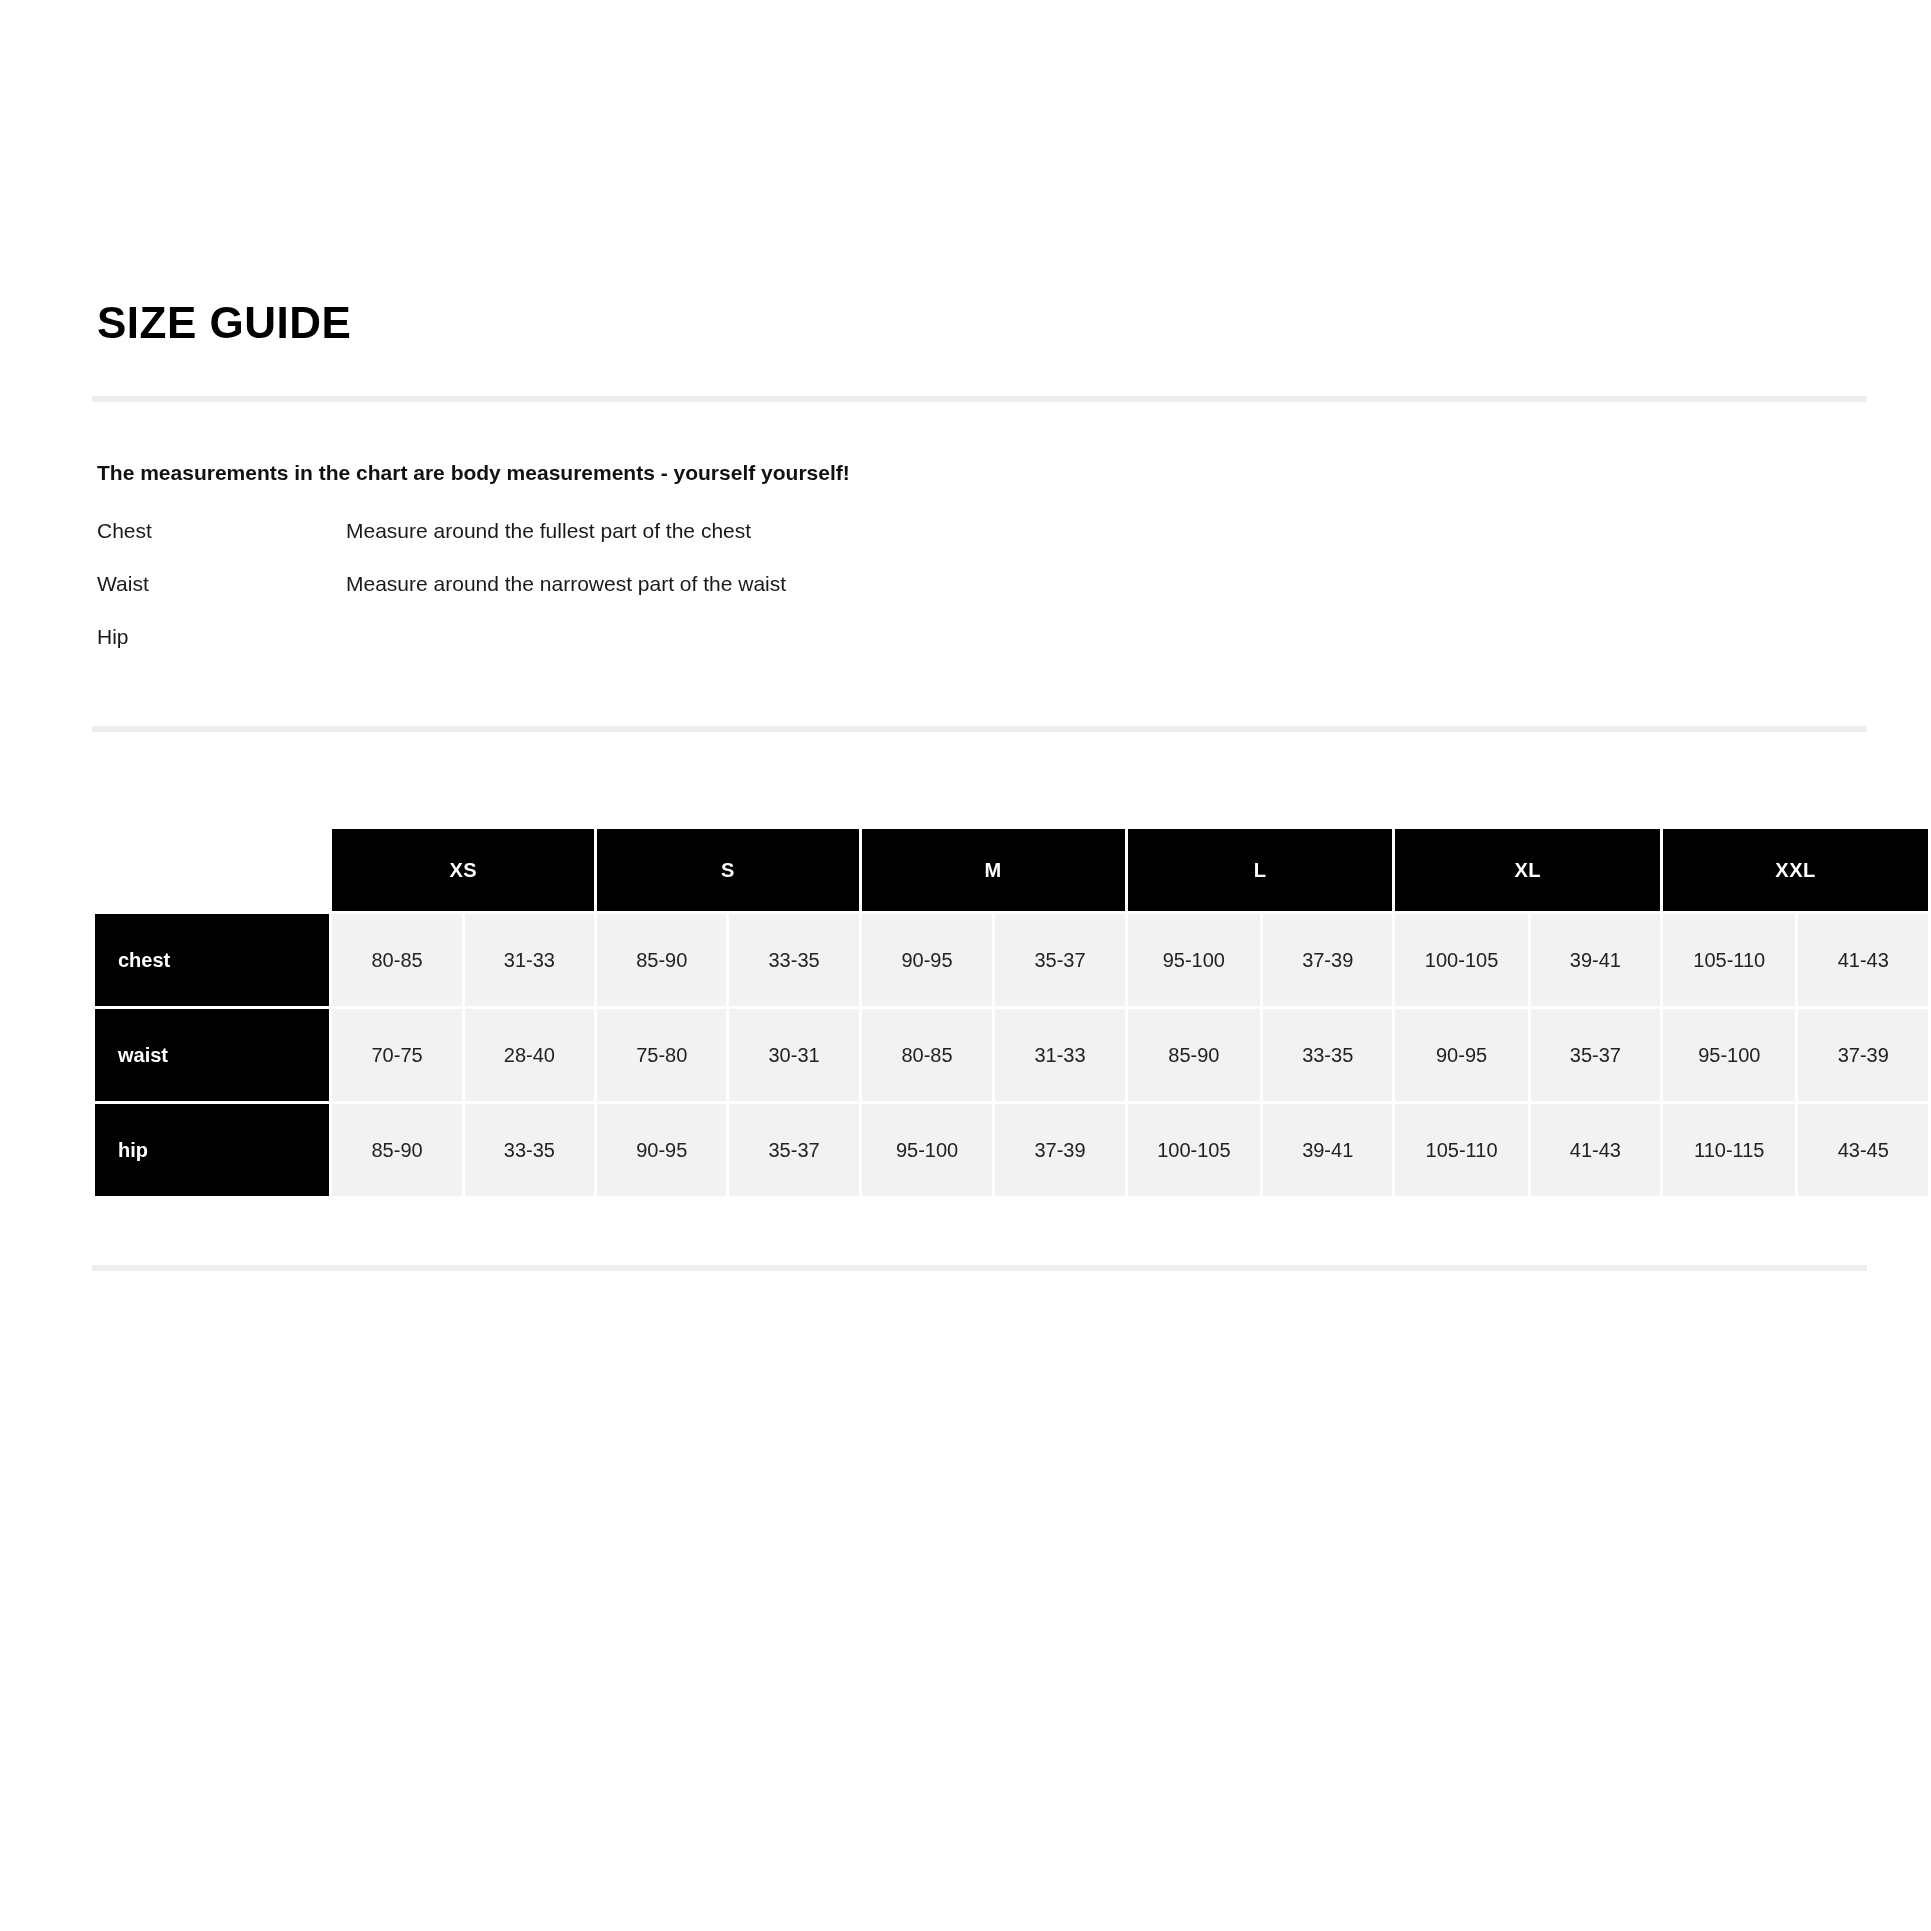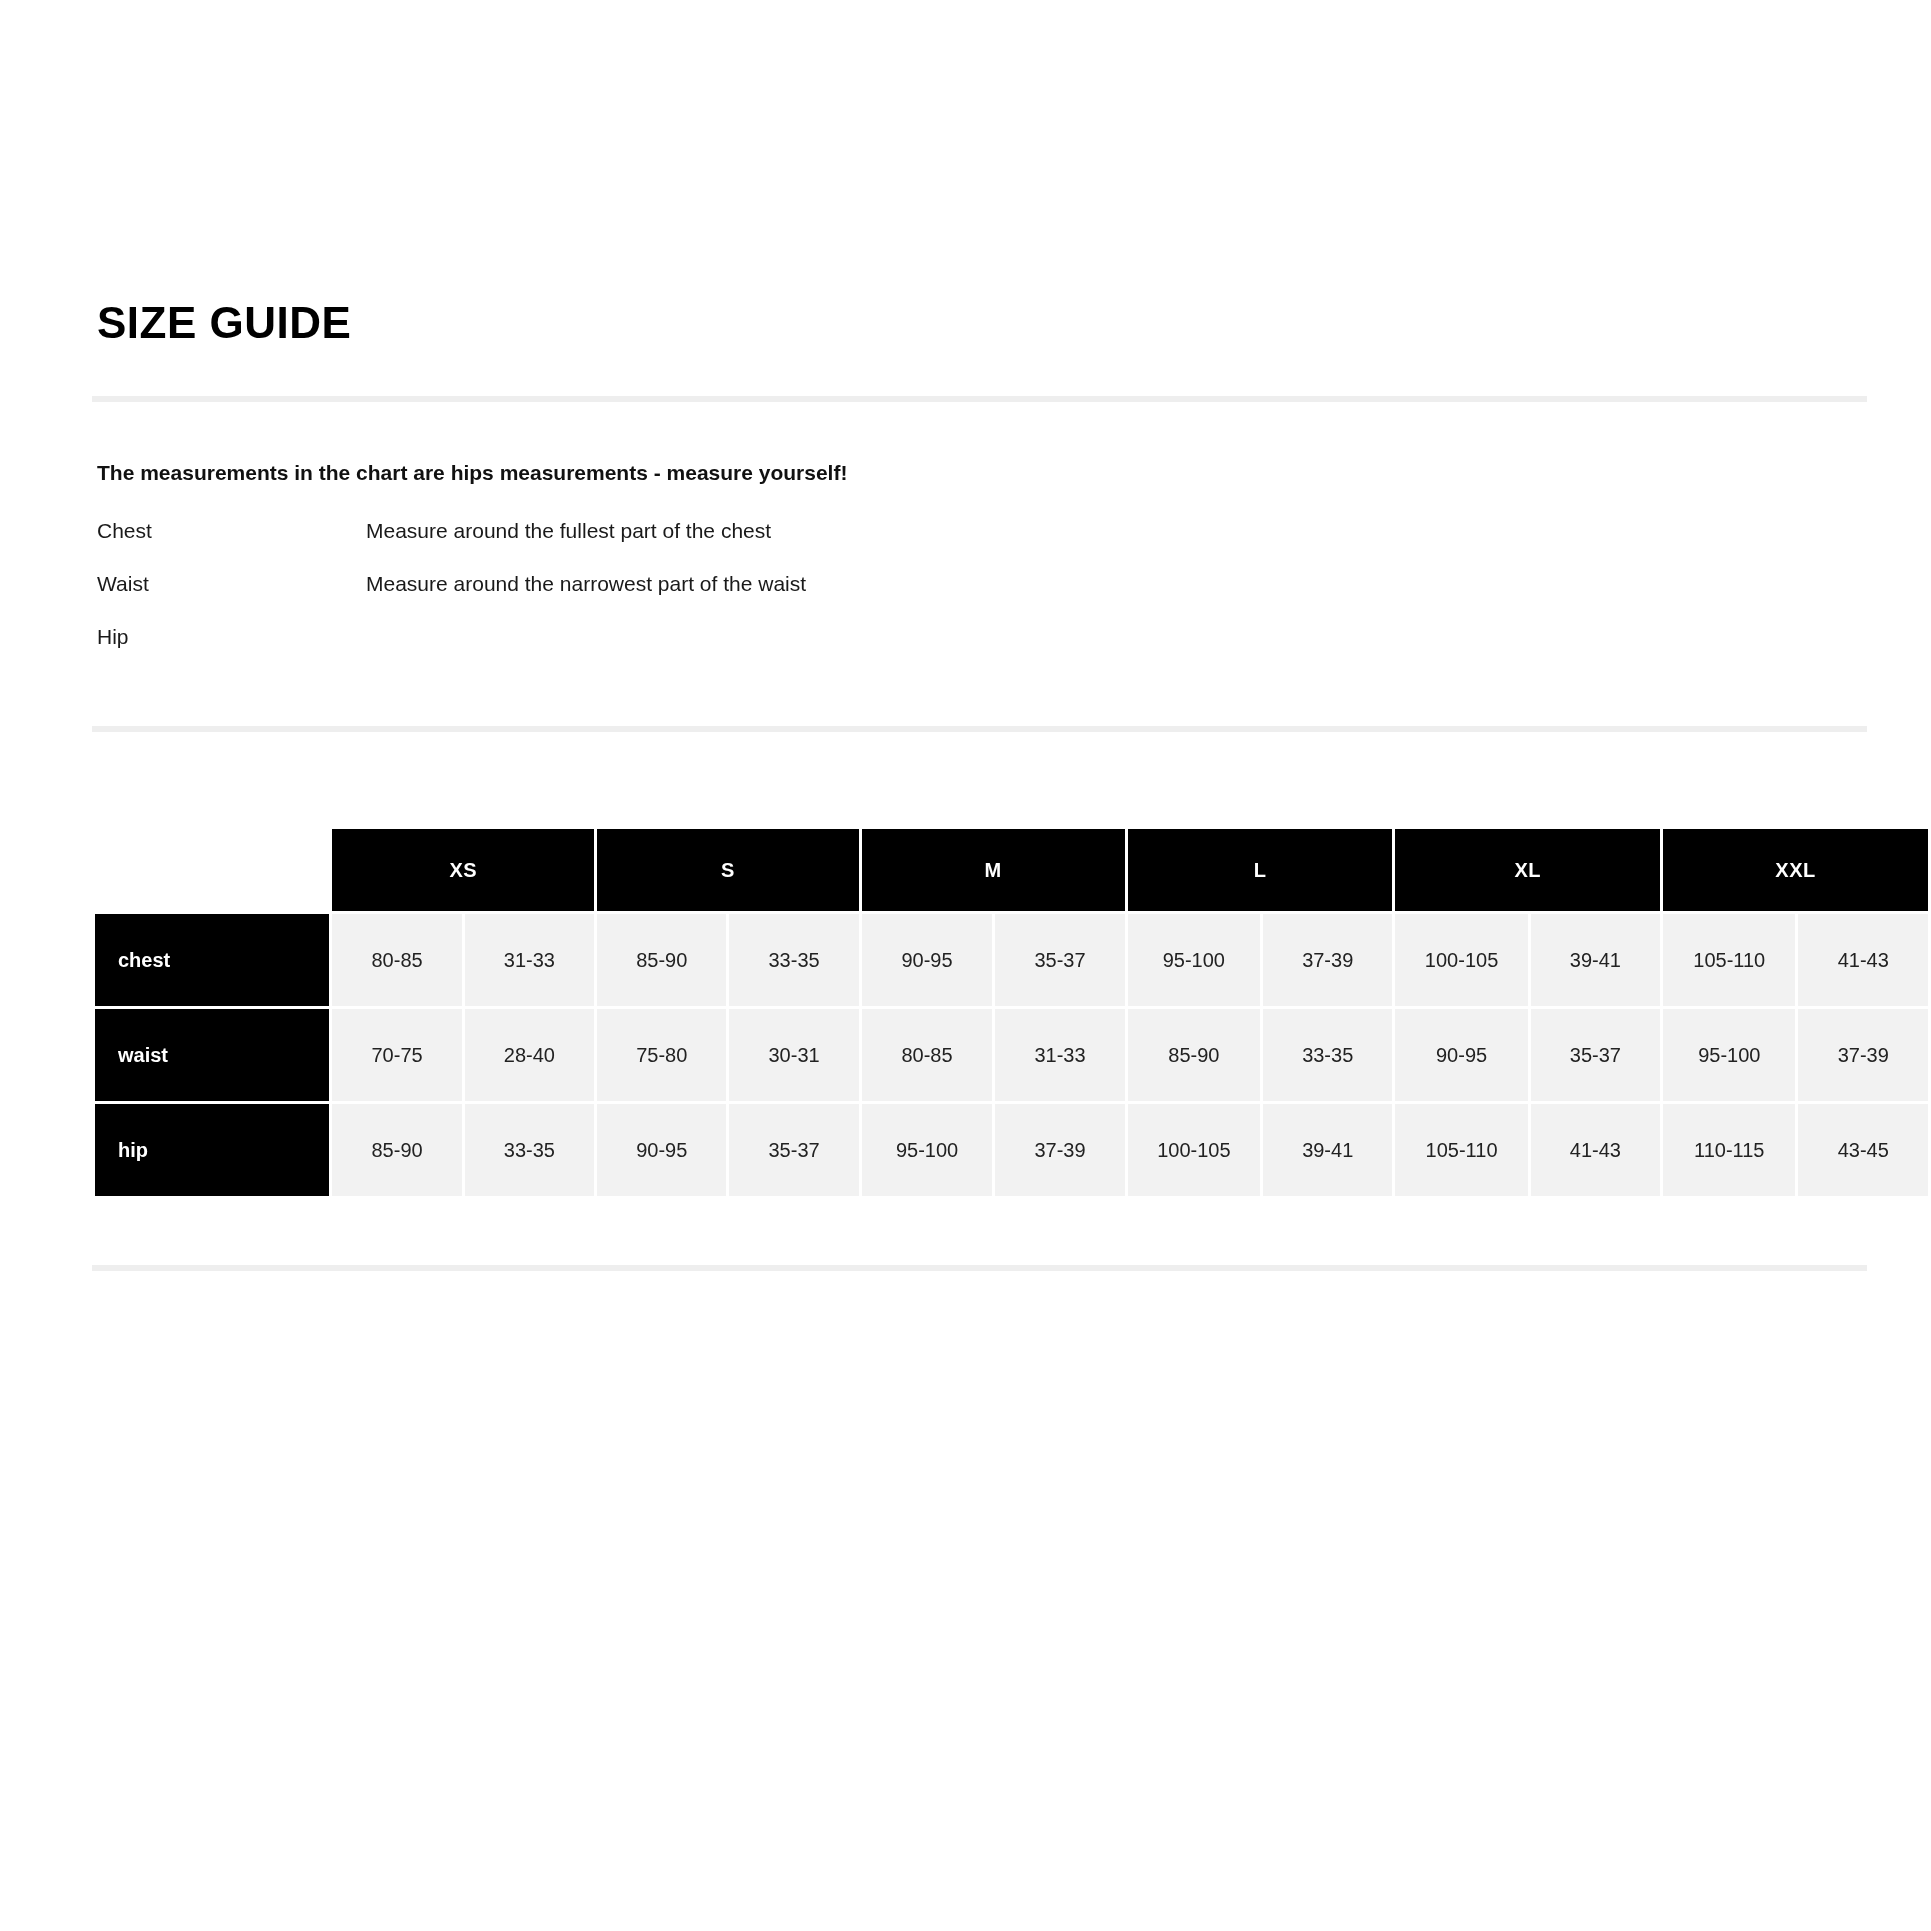--- a/index.html
+++ b/index.html
@@ -62,21 +62,20 @@
     height: 53px;
     font-size: 21px;
     color: #1a1a1a;
   }
   .def-term {
     width: 249px;
     flex: 0 0 249px;
   }
   .def-desc {
     flex: 1;
-    margin-left: 20px;
   }
 
   
   .table-wrap {
     position: absolute;
     left: 92px;
     top: 826px;
   }
   table.size-table {
     border-collapse: separate;
@@ -130,21 +129,21 @@
 </style>
 </head>
 <body>
 
 <div class="page">
 
   <div class="title">SIZE GUIDE</div>
 
   <div class="rule rule-1"></div>
 
-  <div class="intro">The measurements in the chart are hips measurements - measure yourself!</div>
+  <div class="intro">The measurements in the chart are body measurements - yourself yourself!</div>
 
   <div class="defs">
     <div class="def-row">
       <div class="def-term">Chest</div>
       <div class="def-desc">Measure around the fullest part of the chest</div>
     </div>
     <div class="def-row">
       <div class="def-term">Waist</div>
       <div class="def-desc">Measure around the narrowest part of the waist</div>
     </div>

